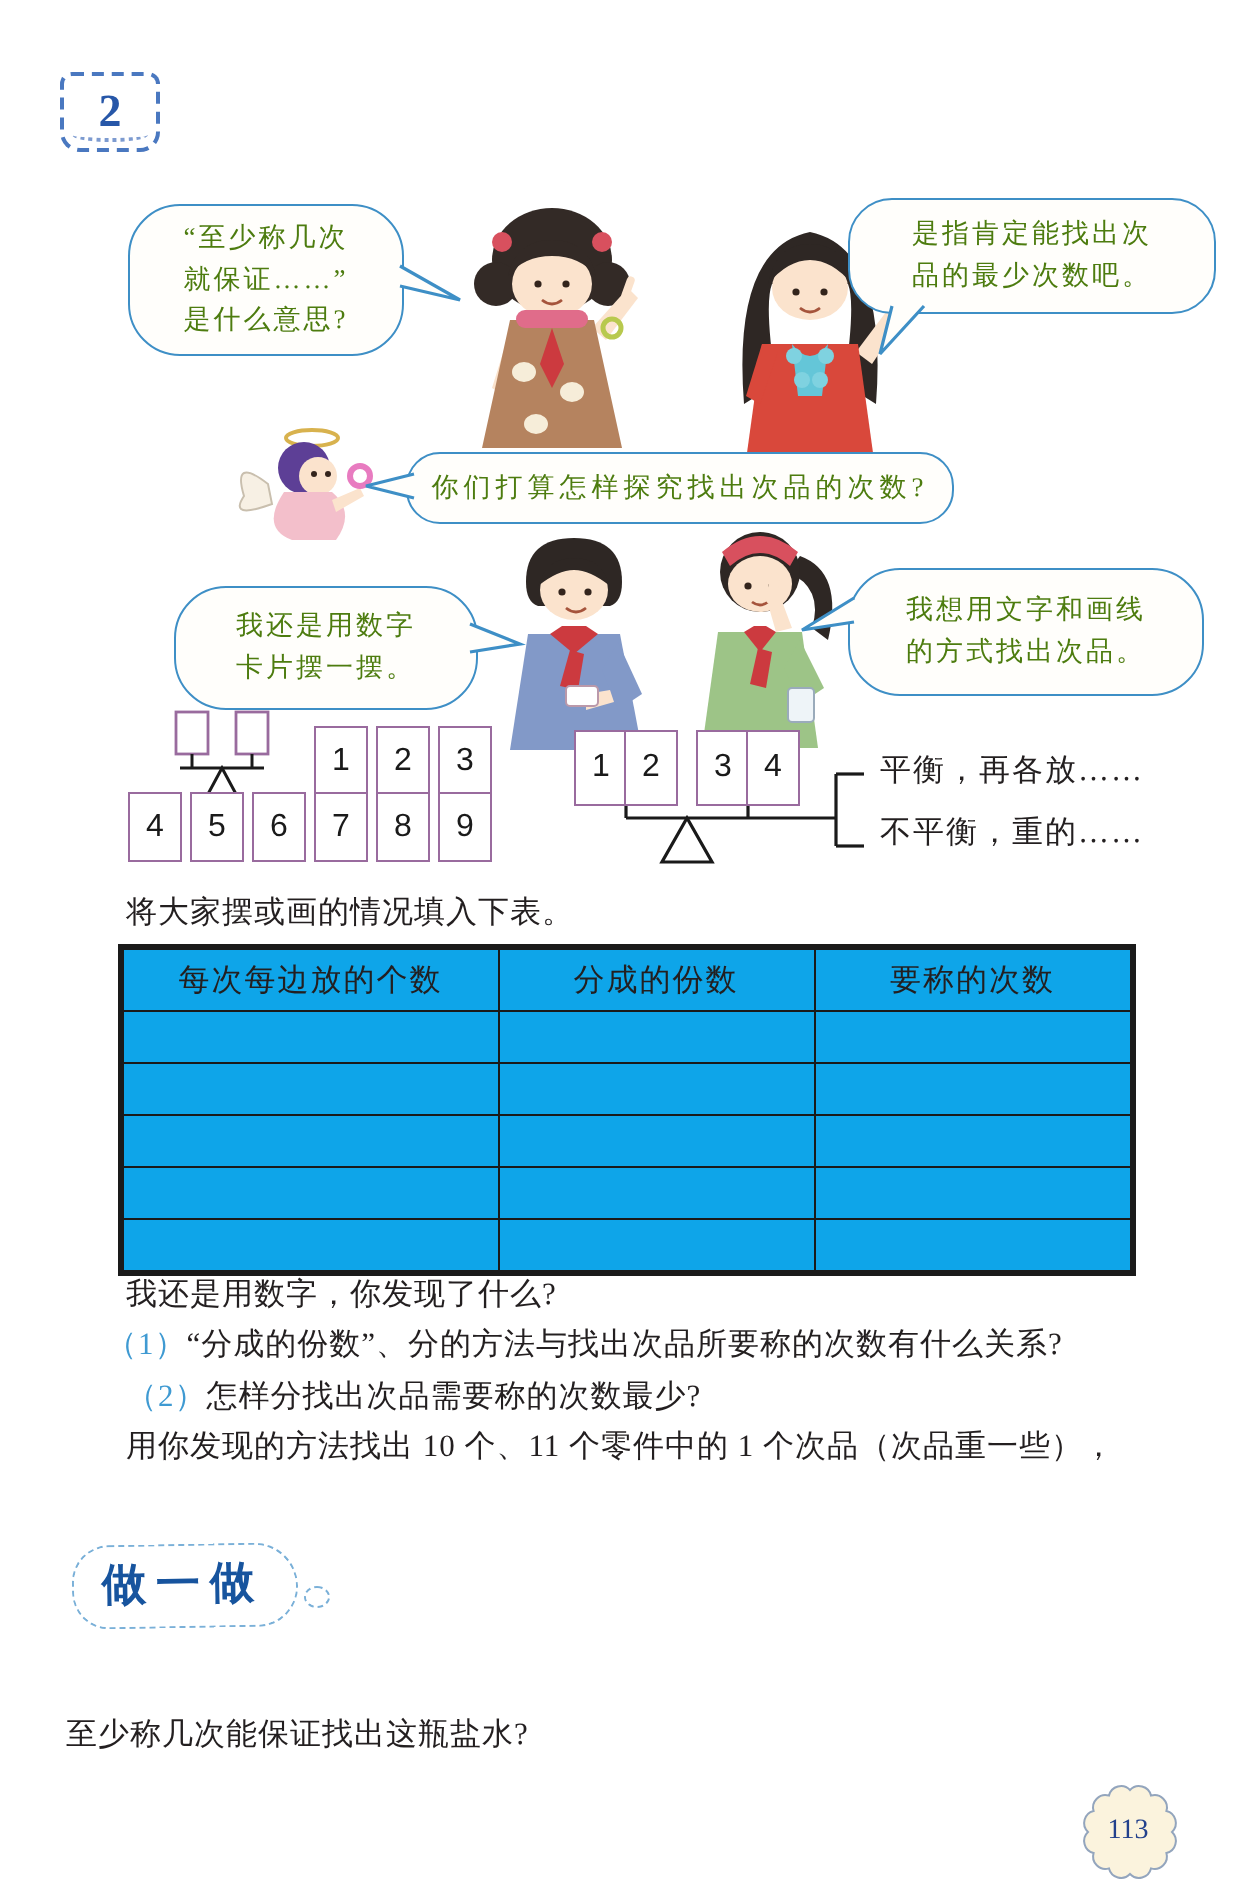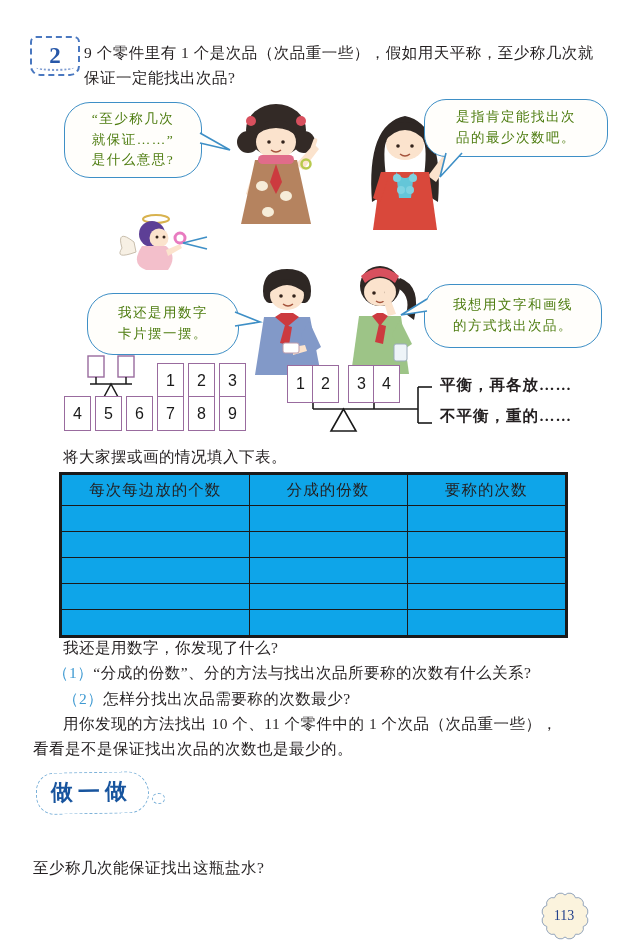--- a/index.html
+++ b/index.html
@@ -28,31 +28,30 @@
   table.fill th, table.fill td{border:1.2px solid #1a1a1a;}
   table.fill th{height:28px;font-weight:normal;font-size:15.5px;text-align:center;letter-spacing:1px;}
   table.fill td{height:23px;}
   table.fill{border:2px solid #1a1a1a;outline:0.5px solid #1a1a1a;}
   .qnum{color:#3f9ad2;}
   
   .doit{left:36px;top:772px;display:flex;align-items:center;}
   .doit .doit-box{border:1.6px dashed #7ab0d8;border-radius:22px 26px 24px 22px;padding:4px 16px 6px 14px;
         font-size:22px;font-weight:bold;color:#17549e;letter-spacing:5px;transform:rotate(-1deg);}
   .doit .doit-dot{width:11px;height:9px;border:1.6px dashed #7ab0d8;border-radius:50%;margin-left:3px;margin-top:10px;}
-  .note-line{font-size:15.5px;letter-spacing:1px;font-weight:bold;}
+  .note-line{font-size:15.5px;letter-spacing:1px;}
 </style>
 </head>
 <body>
 
 <div id="page">
 
   <div class="abs badge2">
     <span>2</span>
   </div>
-  <div class="abs body-text" style="left:84px;top:40px;width:520px;">9 个零件里有 1 个是次品（次品重一些），假如用天平称，至少称几次就保证一定能找出次品?</div>
 
   <div class="abs bubble" style="left:64px;top:102px;width:136px;height:74px;">
     <div class="bubble-text">“至少称几次
 就保证……”
 是什么意思?</div>
   </div>
   <svg class="tail" style="left:196px;top:130px;" width="38" height="26">
     <path d="M4,3 L34,20 L4,13" fill="#fffefb" stroke="#3e8fc6" stroke-width="1.6"></path>
   </svg>
 
@@ -110,20 +109,23 @@
     <path d="M20,32 Q2,18 8,38 Q0,50 22,42 Z" fill="#f7f0e4" stroke="#c9bfae" stroke-width="1"></path>
     <circle cx="38" cy="24" r="13" fill="#5d3f96"></circle>
     <circle cx="45" cy="28" r="9.5" fill="#fbe3cd"></circle>
     <circle cx="43" cy="27" r="1.5" fill="#33241c"></circle>
     <circle cx="50" cy="27" r="1.5" fill="#33241c"></circle>
     <path d="M28,36 Q16,54 32,60 L54,60 Q64,46 52,36 Z" fill="#f3bfcb"></path>
     <path d="M52,40 L66,34 L68,38 L54,46 Z" fill="#fbe3cd"></path>
     <circle cx="66" cy="28" r="5" fill="none" stroke="#e87bc0" stroke-width="3"></circle>
   </svg>
 
+  <div class="abs bubble" style="left:203px;top:226px;width:272px;height:34px;border-radius:17px;">
+    <div class="bubble-text" style="letter-spacing:2.5px;">你们打算怎样探究找出次品的次数?</div>
+  </div>
   <svg class="tail" style="left:181px;top:234px;" width="28" height="18">
     <path d="M26,3 L2,9 L26,15" fill="#fffefb" stroke="#3e8fc6" stroke-width="1.6"></path>
   </svg>
 
   <div class="abs bubble" style="left:87px;top:293px;width:150px;height:60px;">
     <div class="bubble-text">我还是用数字
 卡片摆一摆。</div>
   </div>
   <svg class="tail" style="left:231px;top:309px;" width="32" height="20">
     <path d="M4,3 L29,13 L4,17" fill="#fffefb" stroke="#3e8fc6" stroke-width="1.6"></path>
@@ -268,21 +270,20 @@
           <td></td>
           <td></td>
         </tr>
   </tbody>
     </table>
 
   <div class="abs body-text" style="left:63px;top:635px;">我还是用数字，你发现了什么?</div>
   <div class="abs body-text" style="left:53px;top:660px;"><span class="qnum">（1）</span><span>“分成的份数”、分的方法与找出次品所要称的次数有什么关系?</span></div>
   <div class="abs body-text" style="left:63px;top:686px;"><span class="qnum">（2）</span><span>怎样分找出次品需要称的次数最少?</span></div>
   <div class="abs body-text" style="left:63px;top:711px;">用你发现的方法找出 10 个、11 个零件中的 1 个次品（次品重一些），</div>
-  <div class="abs body-text" style="left:33px;top:736px;">看看是不是保证找出次品的次数也是最少的。</div>
 
   <div class="abs doit">
     <div class="doit-box">做一做</div>
     <div class="doit-dot"></div>
   </div>
   <div class="abs body-text" style="left:33px;top:855px;">至少称几次能保证找出这瓶盐水?</div>
 
   <div class="abs" style="left:538px;top:890px;width:52px;height:52px;">
     <svg width="52" height="52" viewBox="0 0 52 52">
       <path d="M47,26 A6.2,6.2 0 0 1 44.2,36.5 A6.2,6.2 0 0 1 36.5,44.2 A6.2,6.2 0 0 1 26,47 A6.2,6.2 0 0 1 15.5,44.2 A6.2,6.2 0 0 1 7.8,36.5 A6.2,6.2 0 0 1 5,26 A6.2,6.2 0 0 1 7.8,15.5 A6.2,6.2 0 0 1 15.5,7.8 A6.2,6.2 0 0 1 26,5 A6.2,6.2 0 0 1 36.5,7.8 A6.2,6.2 0 0 1 44.2,15.5 A6.2,6.2 0 0 1 47,26 Z" fill="#fbf3dd" stroke="#93a5bd" stroke-width="1" transform="translate(1,0)"></path>

